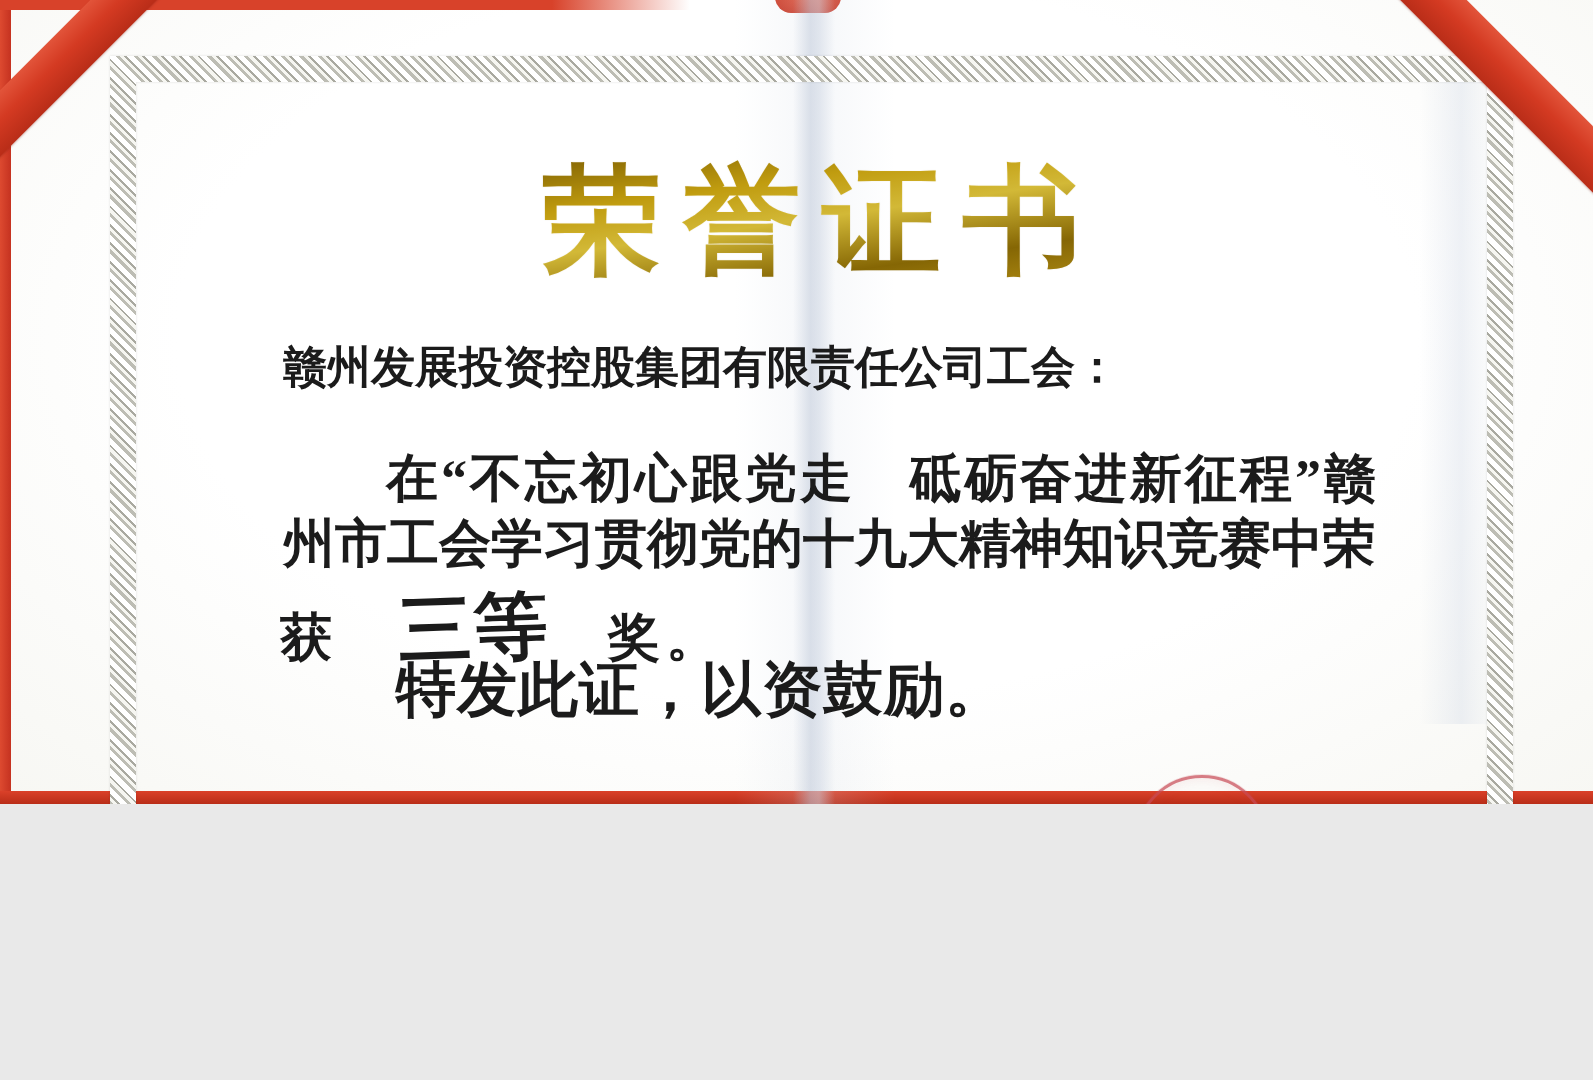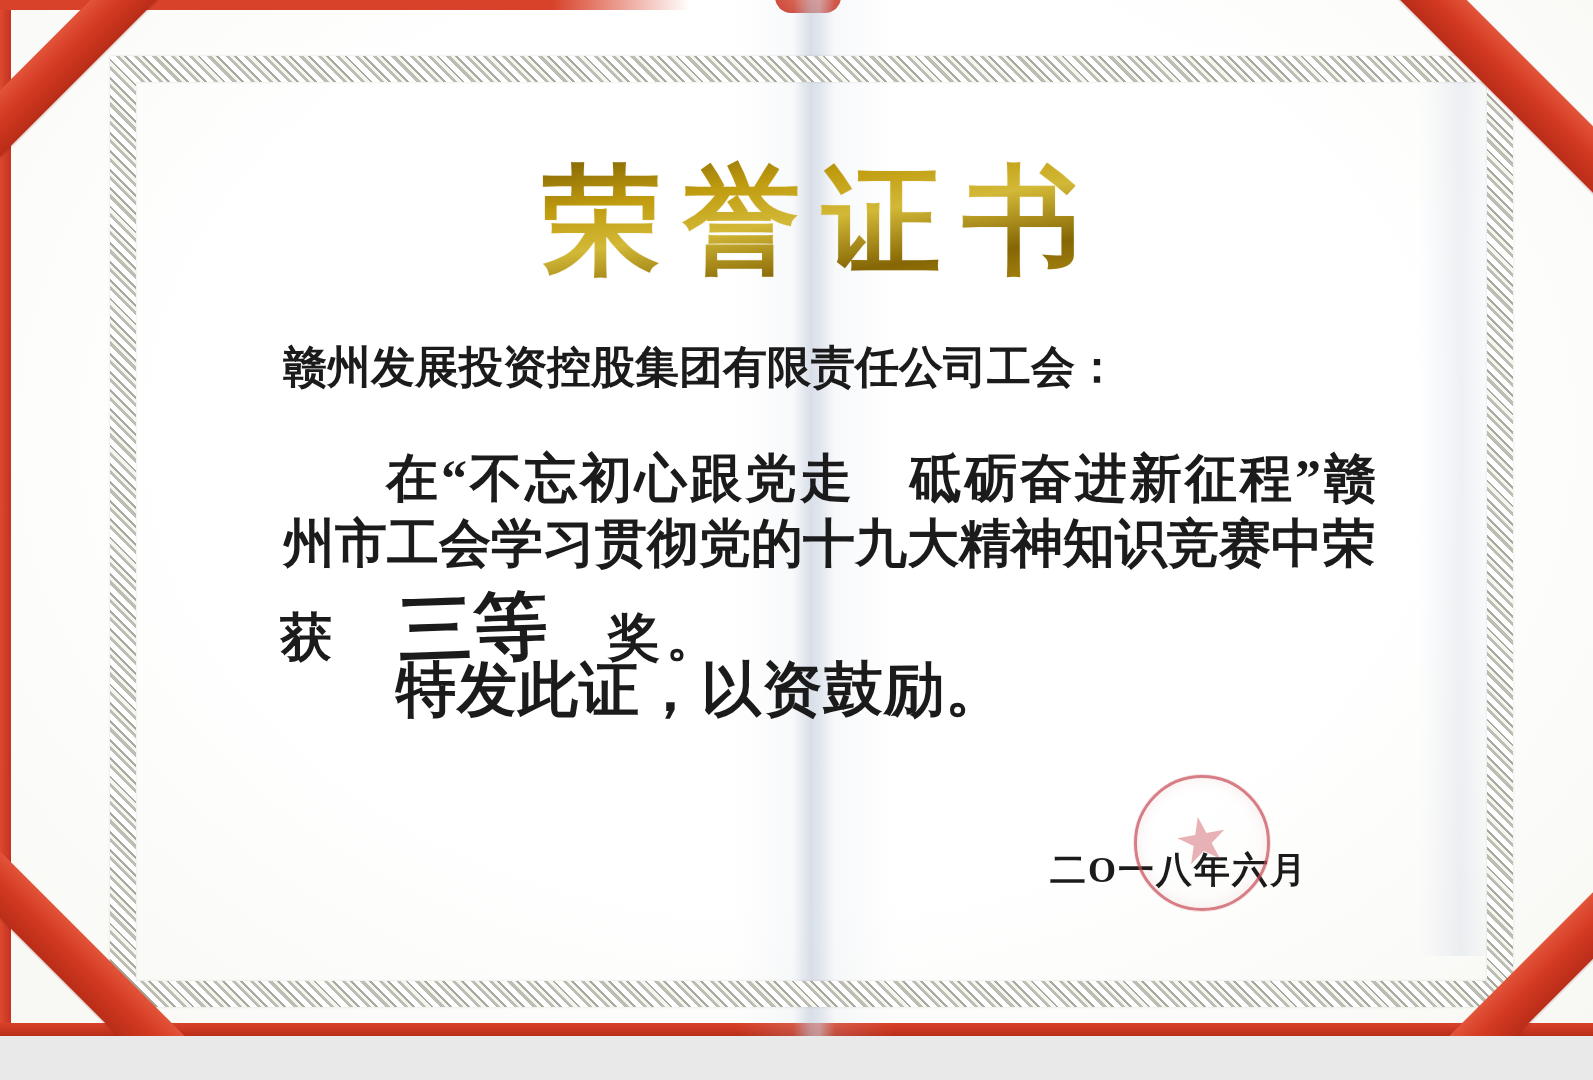--- a/index.html
+++ b/index.html
@@ -1,18 +1,18 @@
 <!DOCTYPE html>
 <html style="--gold: #c8a21d; --red: #d23b24; --seal: #c24e58; --ink: #1b1b1b;"><head>
 <meta charset="utf-8">
 <style>
   html,body{margin:0;padding:0;background:#e9e9e9;}
   .page{
     position:relative;
-    width:1593px;height:1036px;
+    width:1593px;height:804px;
     background:
       radial-gradient(ellipse at 50% 42%, #ffffff 55%, #f7f7f3 100%);
     overflow:hidden;
     font-family:"Liberation Serif","DejaVu Serif",serif;
     color:var(--ink,#1b1b1b);
   }
   
   .edge{position:absolute;background:var(--red,#d23b24);z-index:1;}
   .edge-left{left:0;top:0;bottom:0;width:11px;
     background:linear-gradient(90deg,#dd4a30,#c53220);}

